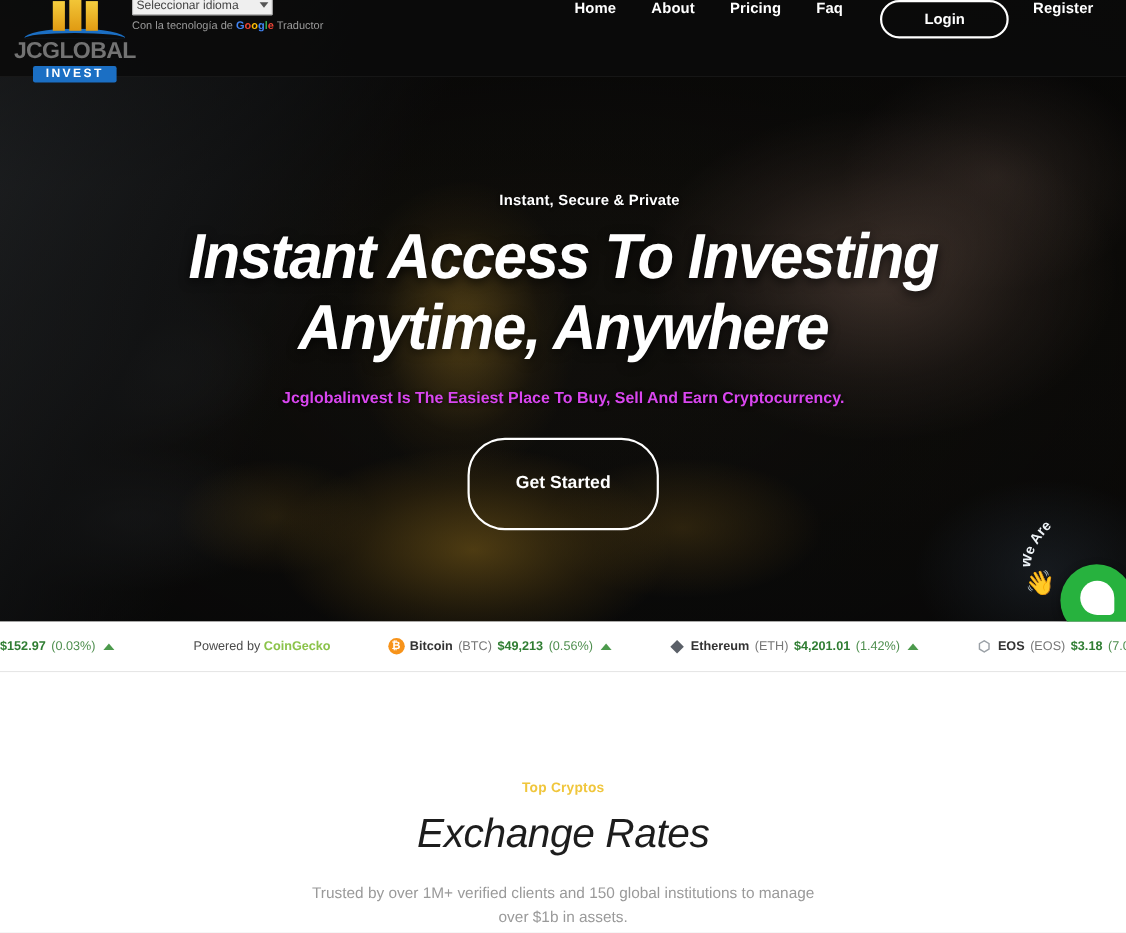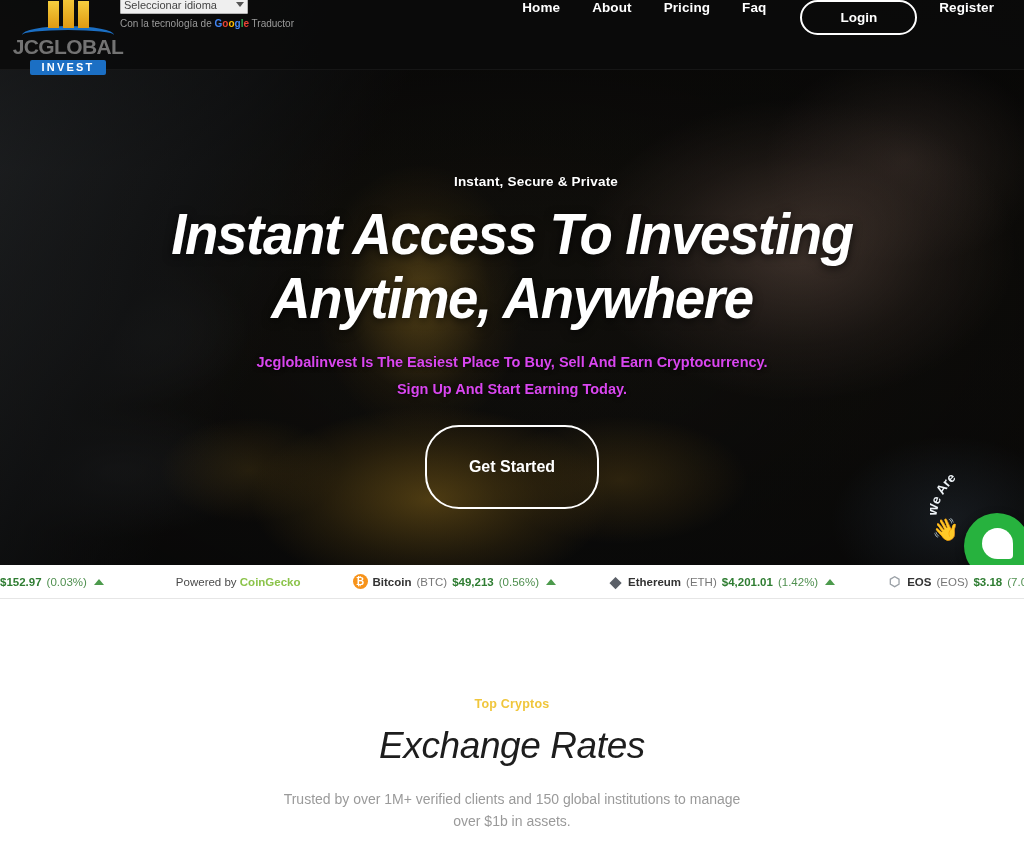--- a/index.html
+++ b/index.html
@@ -277,21 +277,21 @@
     position: absolute;
     left: 6px; bottom: 22px;
     font-size: 22px;
     transform: rotate(-18px);
   }
 
   
   .ticker {
     position: relative;
     width: 1024px;
-    height: 34px;
+    height: 46px;
     background: #ffffff;
     border-bottom: 1px solid #e6e6e6;
     display: flex;
     align-items: center;
     overflow: hidden;
     white-space: nowrap;
     z-index: 20;
   }
   .tk-item {
     display: inline-flex;
@@ -402,21 +402,20 @@
     </header>
 
     <div class="hero-content">
       <div class="hero-eyebrow">Instant, Secure &amp; Private</div>
       <h1 class="hero-title">
         <span>Instant Access To Investing</span>
         <span>Anytime, Anywhere</span>
       </h1>
       <div class="hero-sub">
         <span>Jcglobalinvest Is The Easiest Place To Buy, Sell And Earn Cryptocurrency.</span>
-        <span>Sign Up And Start Earning Today.</span>
       </div>
       <a class="hero-cta">Get Started</a>
     </div>
 
     <div class="wa-widget">
       <svg class="wa-arc" viewBox="0 0 112 70">
         <defs>
           <path id="waArcPath" d="M 6,64 A 58,58 0 0 1 104,20"></path>
         </defs>
         <text>

